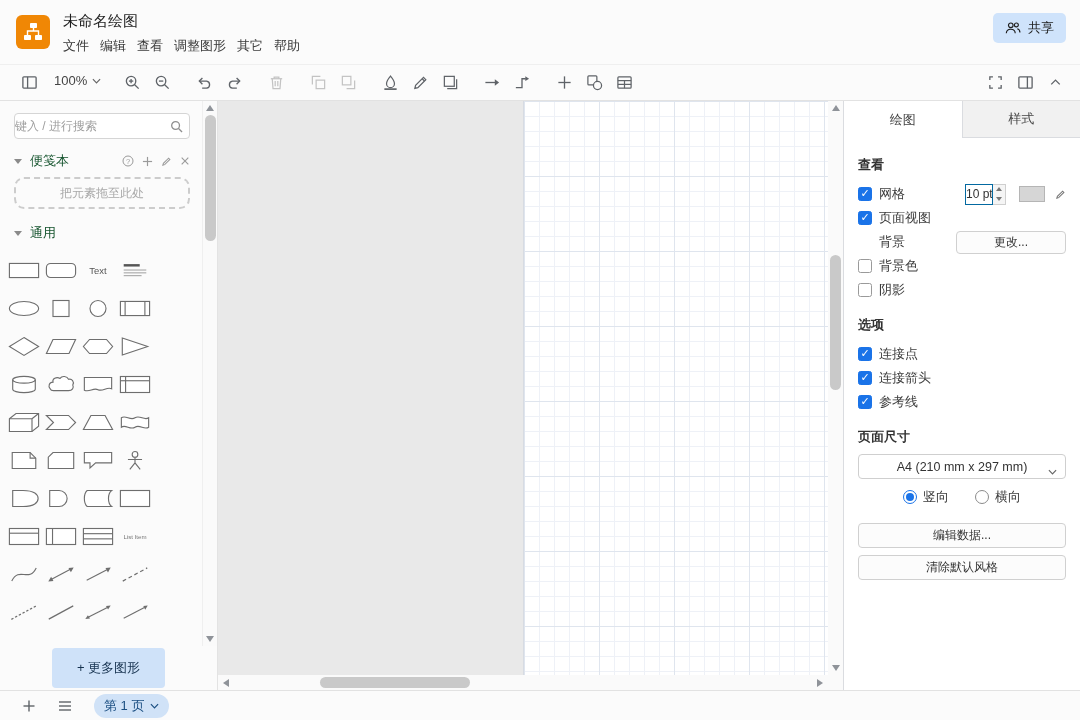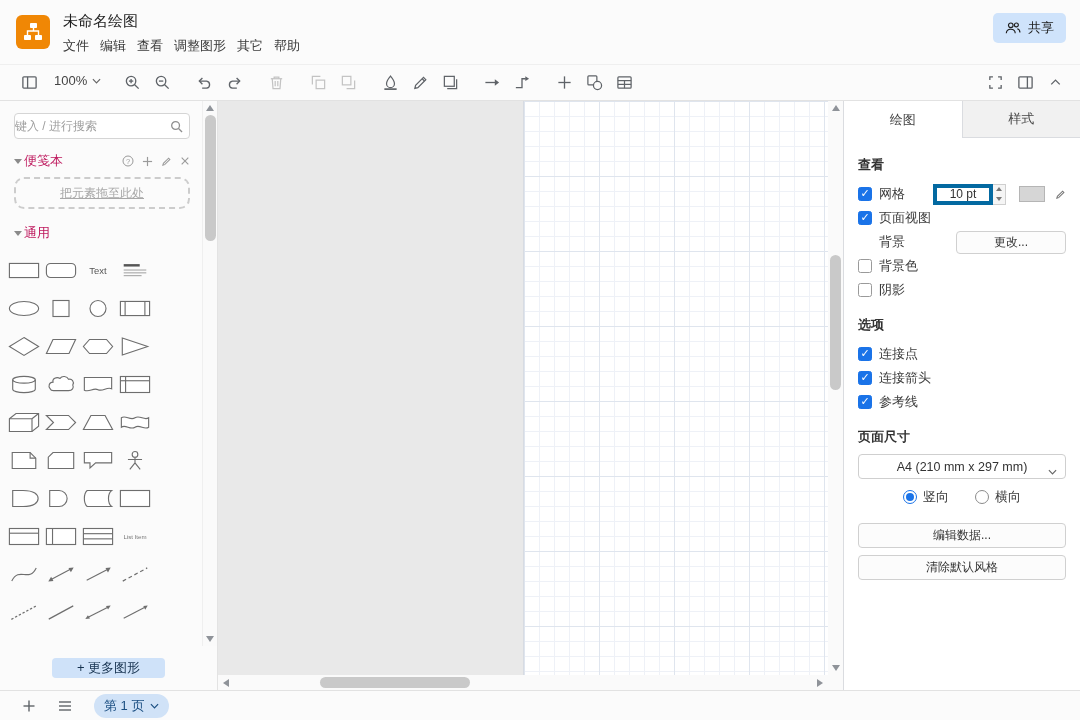--- a/index.html
+++ b/index.html
@@ -32,31 +32,31 @@
   .main{flex:1;display:flex;min-height:0;}
 
   
   .sidebar{flex:0 0 218px;width:218px;position:relative;background:#fbfbfb;border-right:1px solid #e3e3e3;}
   .sidebar-scroll{position:absolute;top:0;left:0;right:15px;bottom:44px;overflow:hidden;}
   .sb-search-wrap{position:relative;margin:12px 12px 10px 14px;}
   .sb-search{width:100%;height:26px;border:1px solid #d5d5d5;border-radius:4px;background:#fff;
     padding:0 26px 0 0;font-size:12px;color:#333;outline:none;font-family:inherit;}
   .sb-search::placeholder{color:#9e9e9e;}
   .sb-search-icon{position:absolute;right:7px;top:7px;display:flex;}
-  .section-head{display:flex;align-items:center;height:24px;padding:0 12px 0 14px;font-size:13px;color:#be185d;gap:2px;}
+  .section-head{display:flex;align-items:center;height:24px;padding:0 12px 0 14px;font-size:13px;color:#14532d;gap:8px;}
   .tri{width:0;height:0;border-left:4px solid transparent;border-right:4px solid transparent;border-top:5px solid #8a8a8a;}
   .sp-actions{margin-left:auto;display:flex;gap:8px;align-items:center;}
   .sp-actions .act{cursor:pointer;display:flex;}
   .dropzone{margin:4px 12px 12px 14px;height:32px;border:2px dashed #ccc;border-radius:10px;display:flex;
-    align-items:center;justify-content:center;color:#a8a8a8;font-size:12px;text-decoration:underline;}
+    align-items:center;justify-content:center;color:#a8a8a8;font-size:12px;}
   .shape-grid{display:grid;grid-template-columns:repeat(4,37px);grid-auto-rows:38px;padding:6px 0 0 5px;}
   .shape-cell{display:flex;align-items:center;justify-content:center;cursor:grab;}
   .more-shapes{position:absolute;left:0;right:0;bottom:0;height:44px;display:flex;align-items:center;
     justify-content:center;background:#fbfbfb;}
-  .more-shapes button{background:#cfe2f9;color:#16324f;border:none;border-radius:4px;height:20px;padding:0 25px;
+  .more-shapes button{background:#cfe2f9;color:#16324f;border:none;border-radius:4px;height:40px;padding:0 25px;
     font-size:13px;cursor:pointer;font-family:inherit;}
 
   
   .sbar{background:#fafafa;position:absolute;}
   .thumb{position:absolute;background:#c9c9c9;border-radius:6px;}
   .t-up{width:0;height:0;border-left:4px solid transparent;border-right:4px solid transparent;border-bottom:6px solid #8f9399;}
   .t-down{width:0;height:0;border-left:4px solid transparent;border-right:4px solid transparent;border-top:6px solid #8f9399;}
   .t-left{width:0;height:0;border-top:4px solid transparent;border-bottom:4px solid transparent;border-right:6px solid #8f9399;}
   .t-right{width:0;height:0;border-top:4px solid transparent;border-bottom:4px solid transparent;border-left:6px solid #8f9399;}
   .sb-vsb{top:0;right:0;width:15px;height:545px;border-left:1px solid #efefef;}
@@ -90,21 +90,21 @@
   .p-row{display:flex;align-items:center;height:24px;gap:7px;}
   .cb{width:14px;height:14px;border:1px solid #9a9a9a;border-radius:2.5px;background:#fff;position:relative;
     cursor:pointer;flex:0 0 14px;}
   .cb.on{background:#1a73e8;border-color:#1a73e8;}
   .cb.on::after{content:"\2713";position:absolute;color:#fff;font-size:11px;left:1.5px;top:-1.5px;font-weight:bold;}
   .rad{width:14px;height:14px;border:1.8px solid #8b8b8b;border-radius:50%;position:relative;cursor:pointer;}
   .rad.on{border-color:#1a73e8;}
   .rad.on::after{content:"";position:absolute;inset:2px;background:#1a73e8;border-radius:50%;}
   .indent{margin-left:21px;}
   .spin{margin-left:auto;display:flex;align-items:stretch;height:21px;}
-  .spin-val{width:60px;border:4px solid #0369a1;background:#fff;font-size:12px;color:#333;text-align:center;
+  .spin-val{width:28px;border:1px solid #0369a1;background:#fff;font-size:12px;color:#333;text-align:center;
     outline:none;font-family:inherit;padding:0;}
   .spin-btns{width:13px;border:1px solid #cfcfcf;border-left:none;display:flex;flex-direction:column;background:#f5f5f5;}
   .spin-btns div{flex:1;display:flex;align-items:center;justify-content:center;cursor:pointer;}
   .mini-up{width:0;height:0;border-left:3px solid transparent;border-right:3px solid transparent;border-bottom:4px solid #777;}
   .mini-down{width:0;height:0;border-left:3px solid transparent;border-right:3px solid transparent;border-top:4px solid #777;}
   .swatch{width:26px;height:16px;background:#d6d6d6;border:1px solid #b5b5b5;margin-left:6px;cursor:pointer;}
   .swatch-pencil{margin-left:3px;color:#777;cursor:pointer;display:flex;}
   .change-btn,.p-btn{border:1px solid #d0d0d0;background:#fcfcfc;border-radius:4px;font-size:12px;color:#333;
     cursor:pointer;font-family:inherit;}
   .change-btn{margin-left:auto;height:23px;width:110px;}

